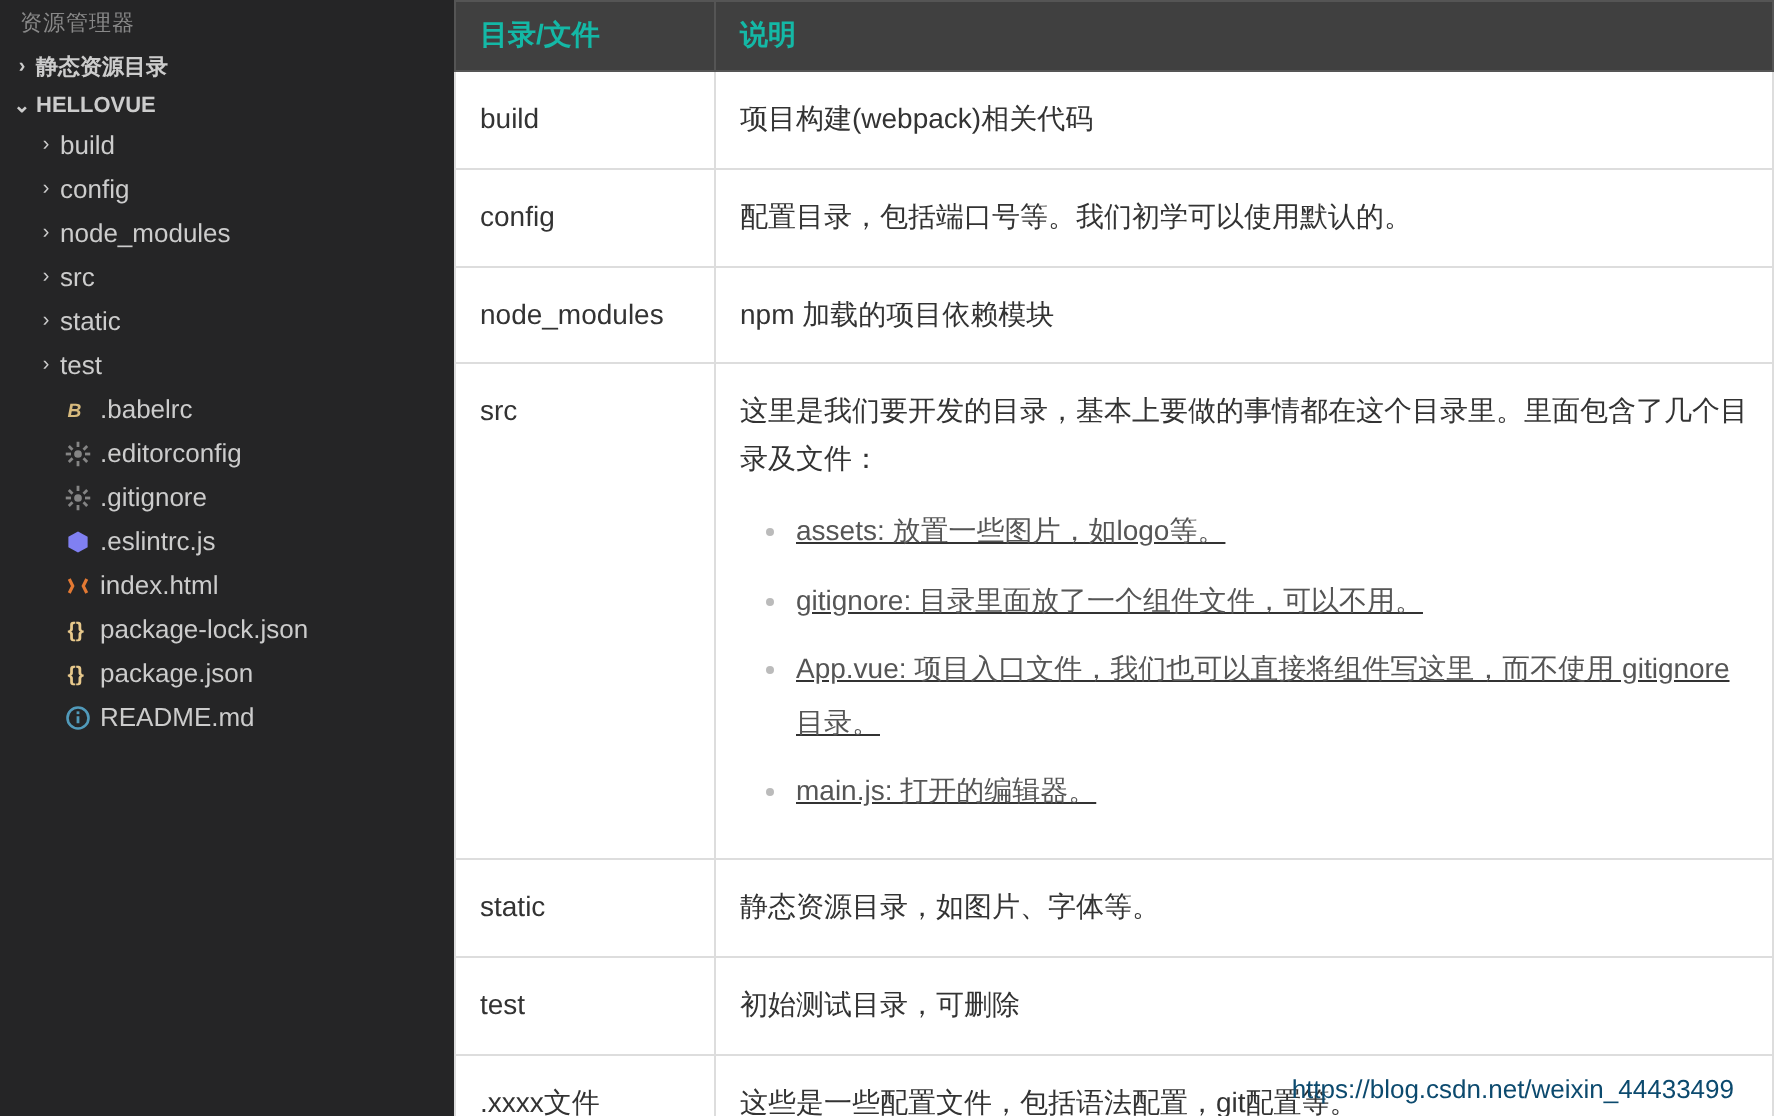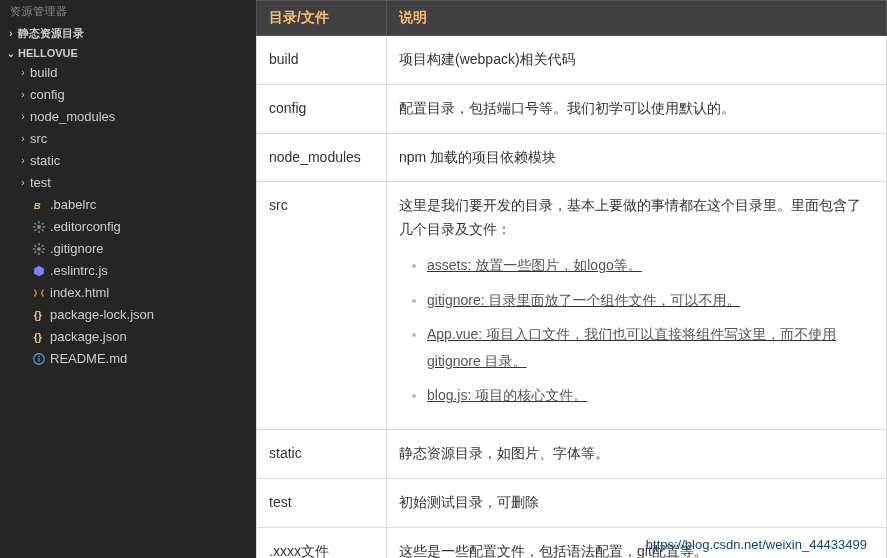--- a/index.html
+++ b/index.html
@@ -6,21 +6,21 @@
     body {
       font-family: -apple-system, "Segoe UI", Arial, sans-serif;
       display: flex;
       width: 887px;
       height: 558px;
       overflow: hidden;
       font-size: 13px;
       background: #252526;
     }
     .sidebar {
-      width: 256px;
+      width: 227px;
       background: #252526;
       color: #cccccc;
       display: flex;
       flex-direction: column;
       overflow-y: auto;
       flex-shrink: 0;
     }
     .sidebar-title {
       padding: 4px 10px 4px 10px;
       font-size: 11px;
@@ -83,21 +83,21 @@
       pointer-events: none;
     }
     table {
       width: 100%;
       border-collapse: collapse;
       font-size: 14px;
       color: #333;
     }
     th {
       background: #404040;
-      color: #fdba74;
+      color: #14b8a6;
       text-align: left;
       padding: 8px 12px;
       font-weight: bold;
       border: 1px solid #555;
       font-size: 14px;
     }
     td {
       padding: 12px 12px;
       border: 1px solid #ddd;
       vertical-align: top;
@@ -273,21 +273,21 @@
         <tr>
           <td>node_modules</td>
           <td>npm 加载的项目依赖模块</td>
         </tr>
         <tr>
           <td>src</td>
           <td>这里是我们要开发的目录，基本上要做的事情都在这个目录里。里面包含了几个目录及文件：<ul class="desc-list">
               <li>assets: 放置一些图片，如logo等。</li>
               <li>gitignore: 目录里面放了一个组件文件，可以不用。</li>
               <li>App.vue: 项目入口文件，我们也可以直接将组件写这里，而不使用 gitignore 目录。</li>
-              <li>blog.js: 项目的核心文件。</li>
+              <li>main.js: 打开的编辑器。</li>
             </ul></td>
         </tr>
         <tr>
           <td>static</td>
           <td>静态资源目录，如图片、字体等。</td>
         </tr>
         <tr>
           <td>test</td>
           <td>初始测试目录，可删除</td>
         </tr>

